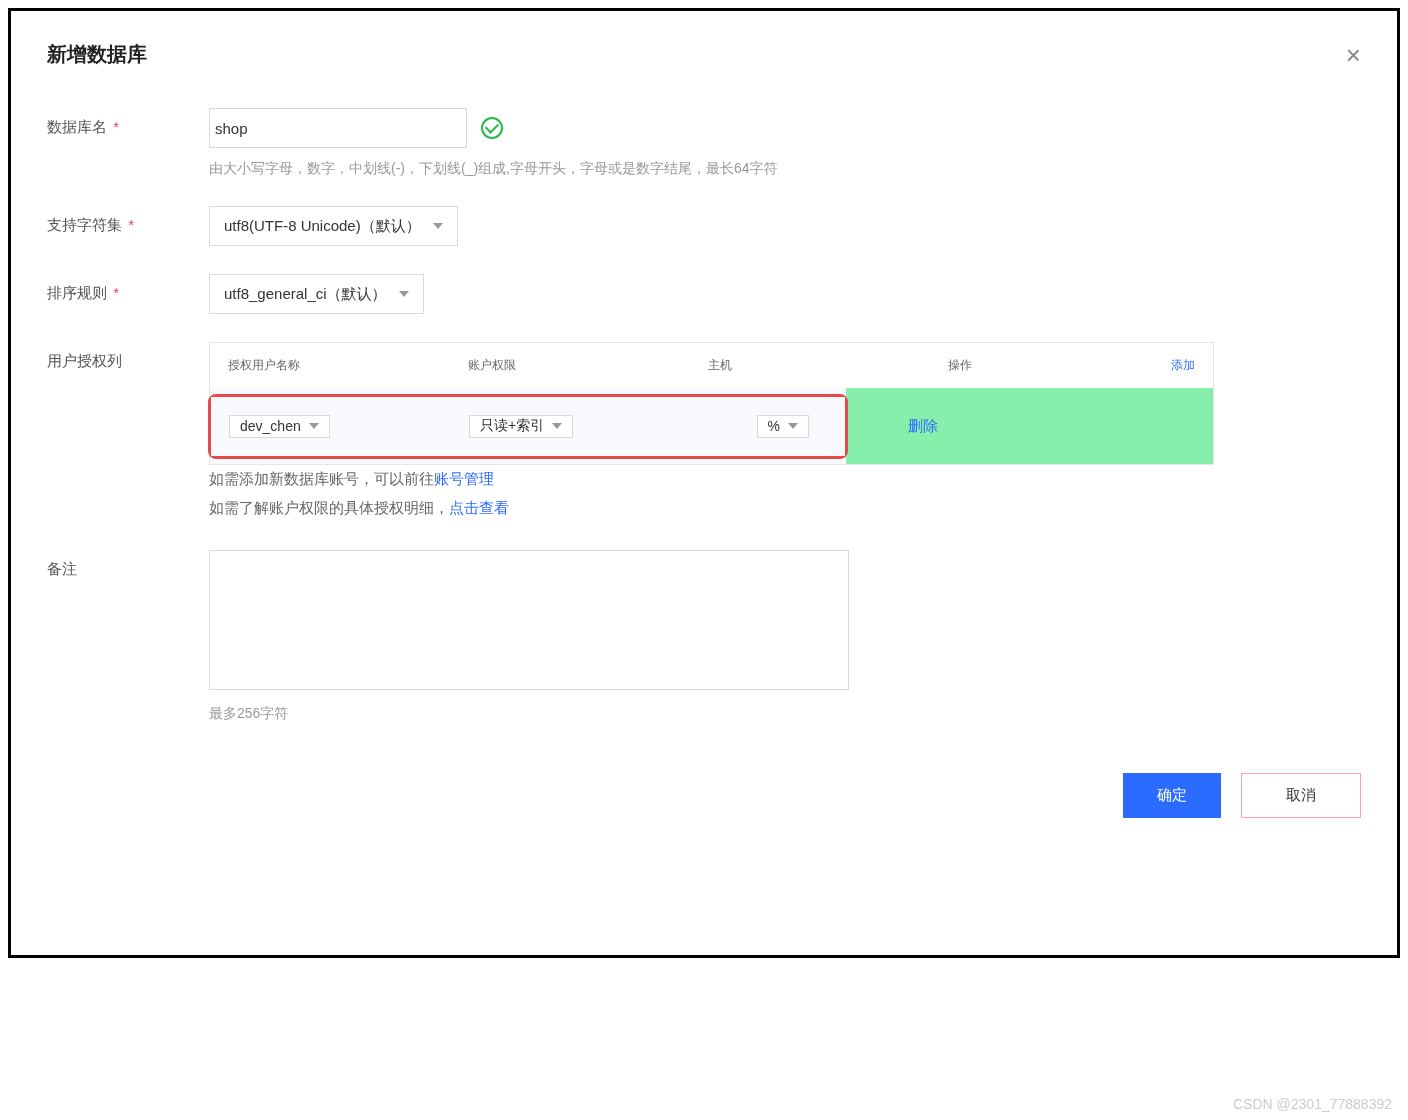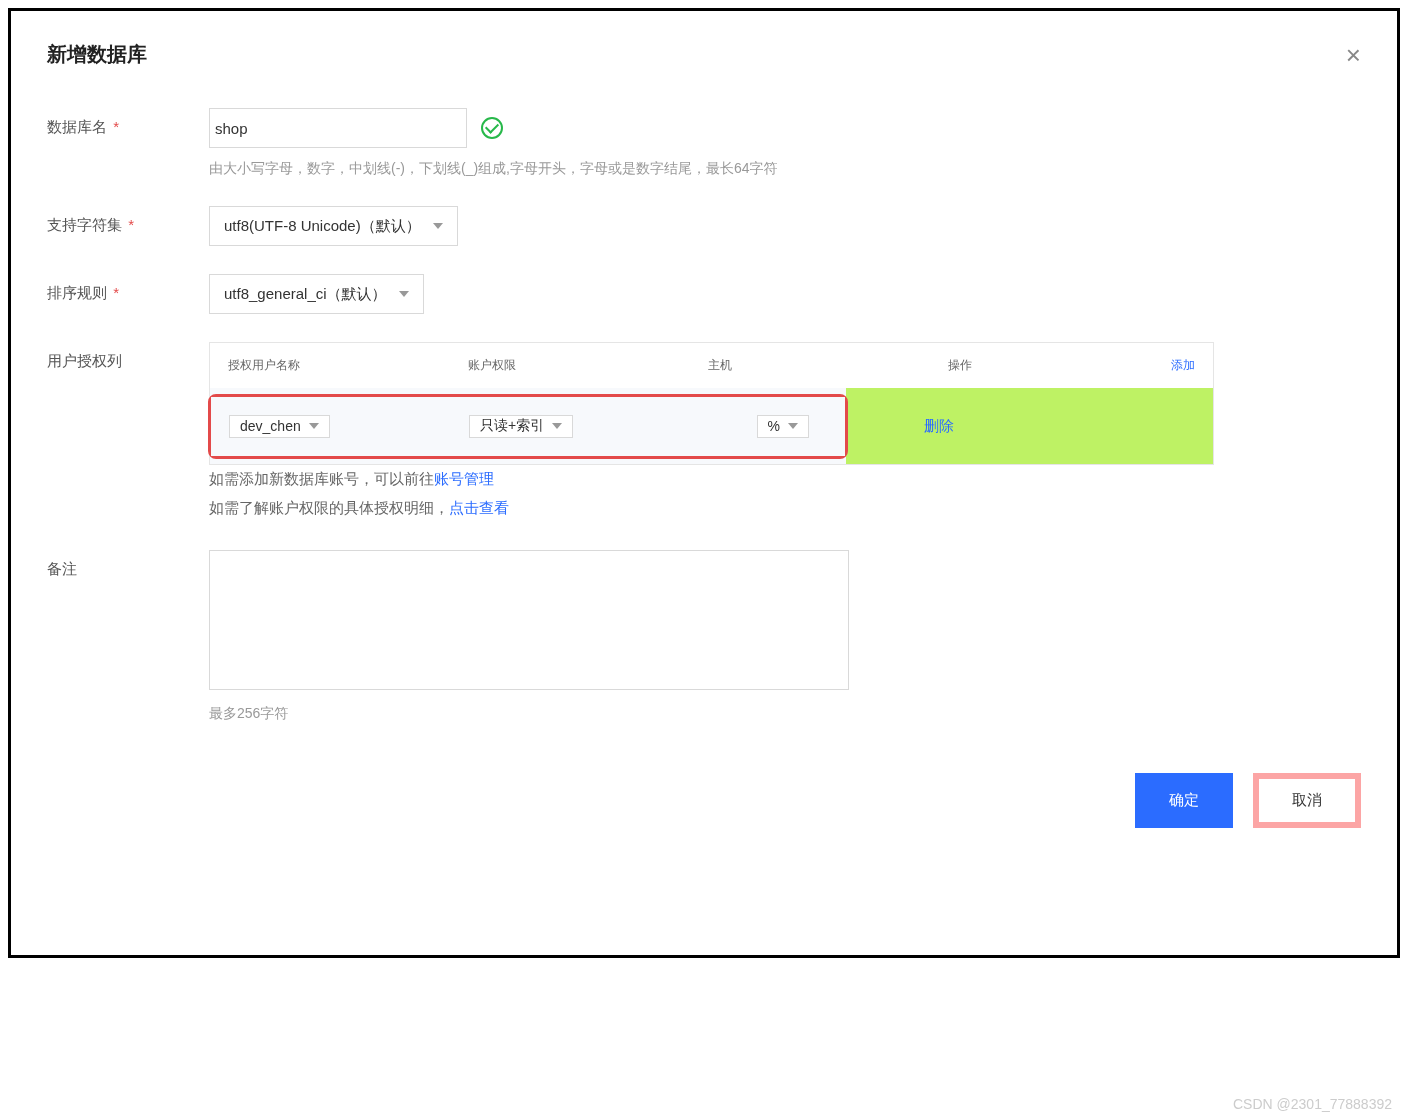--- a/index.html
+++ b/index.html
@@ -194,22 +194,22 @@
       background: #2b6cff;
       color: #fff;
       border: none;
       padding: 12px 34px;
       font-size: 15px;
       cursor: pointer;
     }
     .btn-default {
       background: #fff;
       color: #333;
-      border: 6px solid #fca5a5;
-      padding: 12px 33px;
+      border: 1px solid #fca5a5;
+      padding: 12px 44px;
       font-size: 15px;
       cursor: pointer;
     }
     .watermark {
       position: fixed;
       bottom: 8px;
       right: 16px;
       color: #ccc;
       font-size: 14px;
     }
@@ -288,21 +288,21 @@
                 </div>
               </div>
               <div style="flex:1;text-align:right;padding-right:18px;">
                 <div class="small-select">
                   <span class="select-text">%</span>
                   <span class="chevron-down"></span>
                 </div>
               </div>
             </div>
           </div>
-          <div style="flex:1;background:#bef264;height:76px;display:flex;align-items:center;padding-left:78px;">
+          <div style="flex:1;background:#86efac;height:76px;display:flex;align-items:center;padding-left:62px;">
             <span class="delete-link">删除</span>
           </div>
         </div>
       </div>
 
       <div class="info-block">
         <div>
           <span>如需添加新数据库账号，可以前往</span><span class="link">账号管理</span>
         </div>
         <div>

